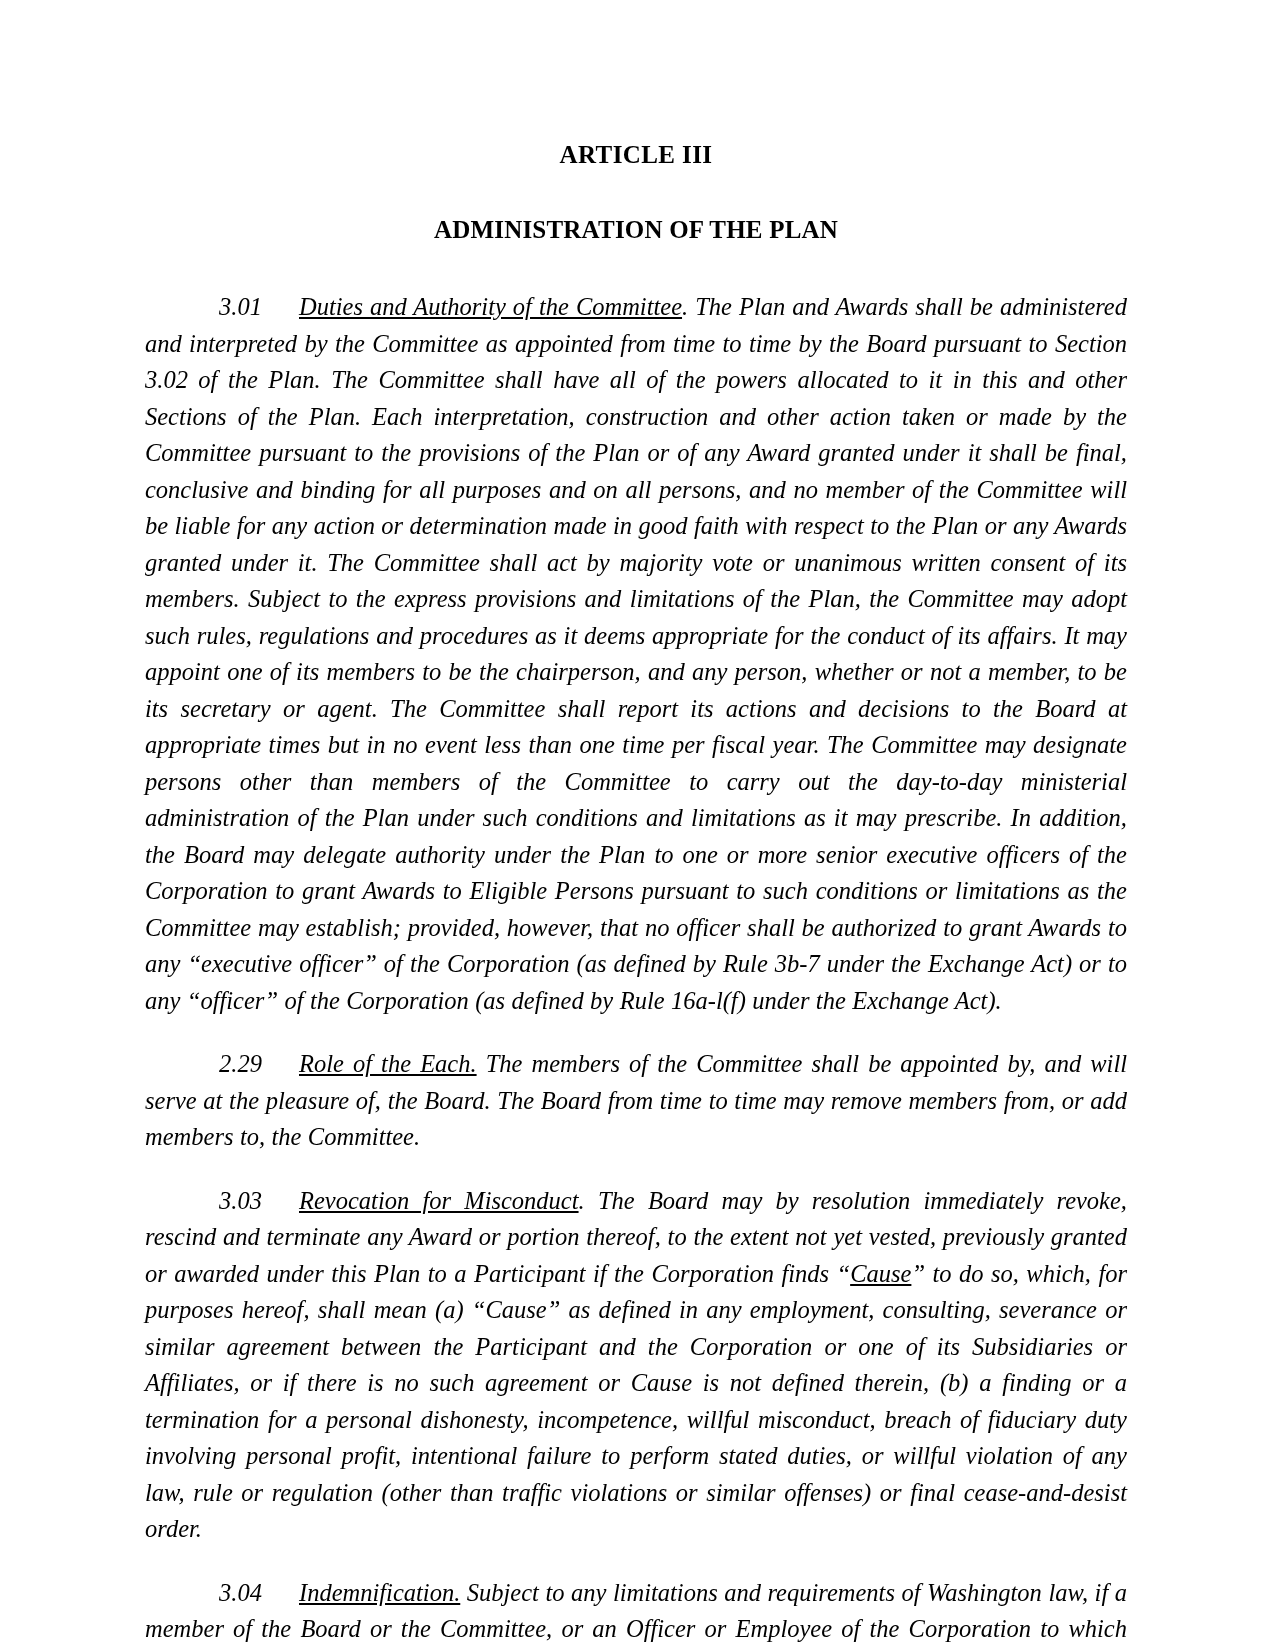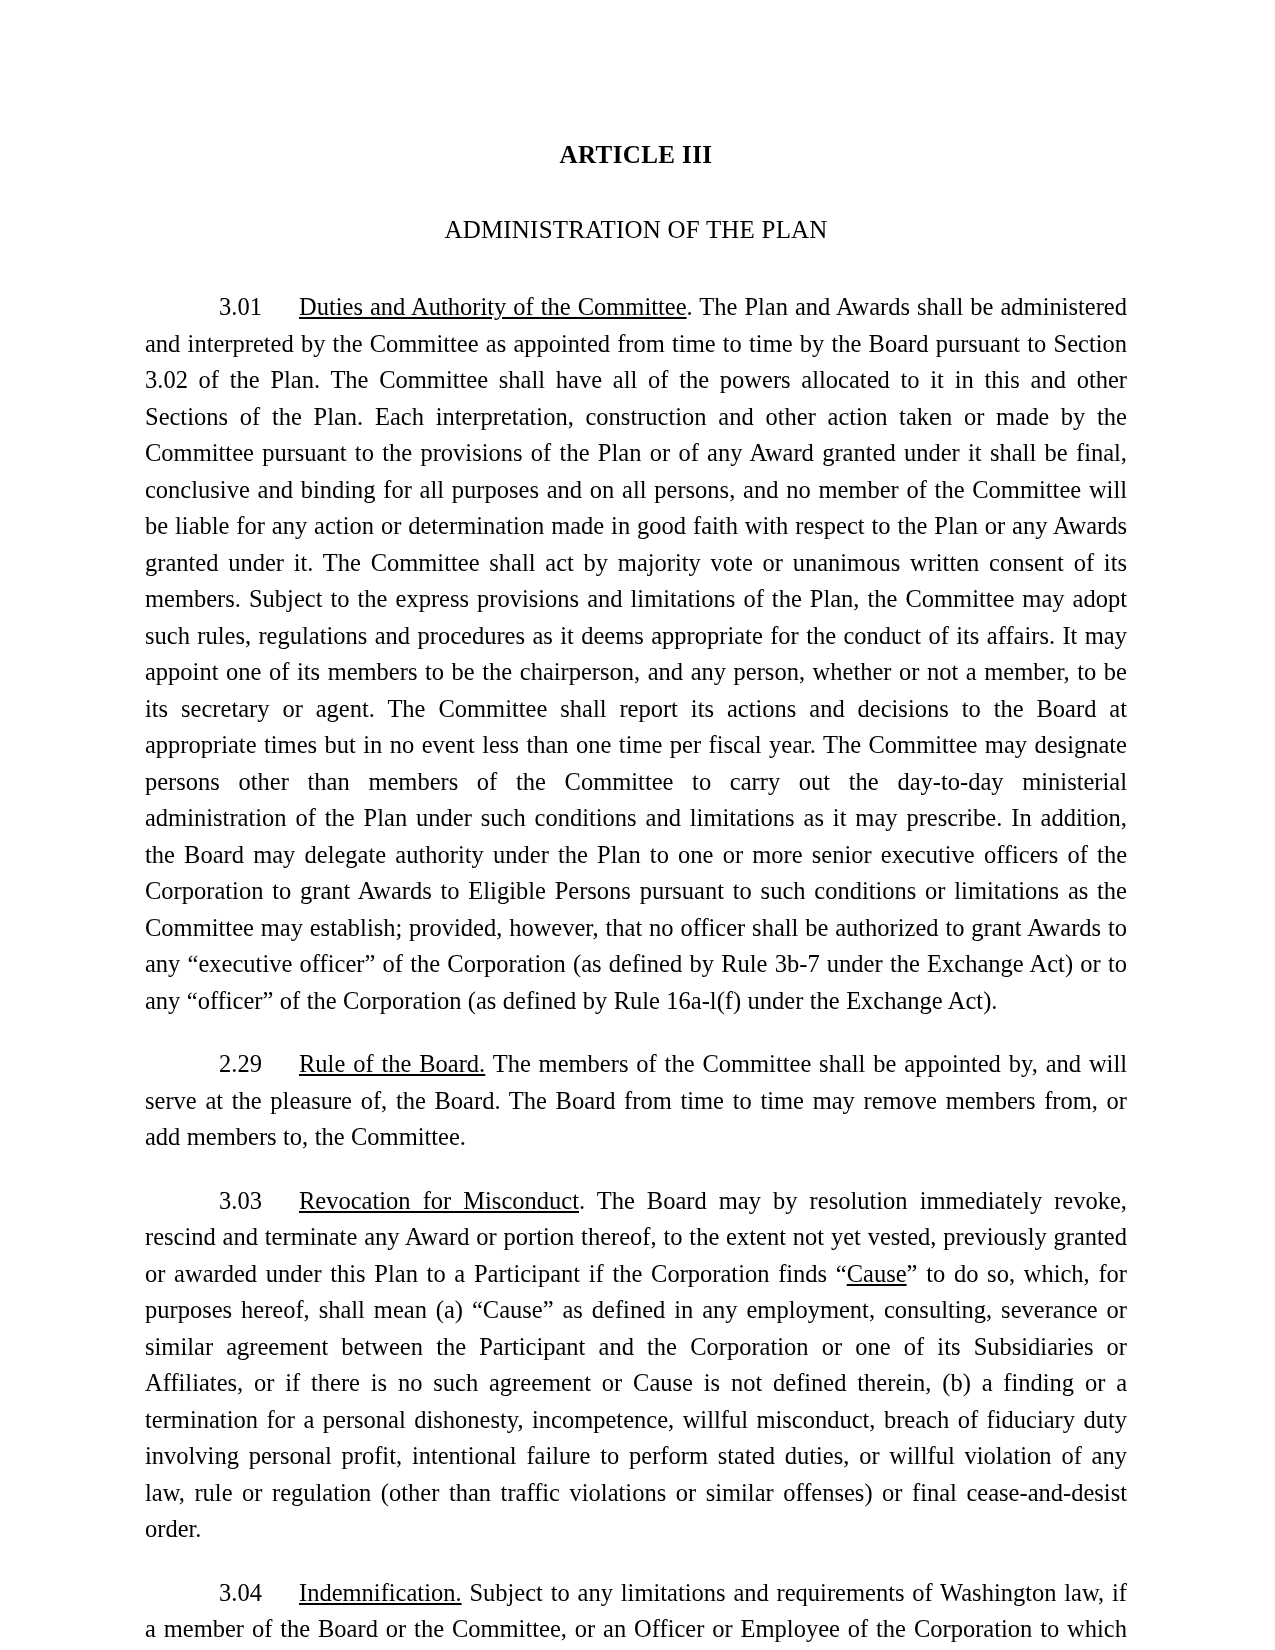--- a/index.html
+++ b/index.html
@@ -24,34 +24,35 @@
   .article-title {
     text-align: center;
     font-weight: bold;
     font-size: 25px;
     letter-spacing: 0.4px;
     margin: 0 0 0 0;
     line-height: 1.2;
   }
   .plan-title {
     text-align: center;
-    font-weight: normal;
+    font-weight: bold;
     font-size: 25px;
     letter-spacing: 0.2px;
     margin: 45px 0 0 0;
     line-height: 1.2;
   }
   .body-section {
     font-size: 24.5px;
     line-height: 36.5px;
     text-align: justify;
     text-justify: inter-word;
     margin: 0;
     padding: 0;
     word-spacing: 0.3px;
+    font-style: italic;
   }
   .body-section + .body-section {
     margin-top: 27px;
   }
   .first-section {
     margin-top: 44px;
   }
   .sec-indent {
     display: inline-block;
     width: 74px;
@@ -73,21 +74,21 @@
 
   <h1 class="article-title">ARTICLE III</h1>
 
   <h2 class="plan-title">ADMINISTRATION OF THE PLAN</h2>
 
   <p class="body-section first-section">
     <span class="sec-indent"></span><span class="sec-num">3.01</span><span class="sec-heading">Duties and Authority of the Committee</span><span>.</span><span class="sec-body"> The Plan and Awards shall be administered and interpreted by the Committee as appointed from time to time by the Board pursuant to Section 3.02 of the Plan.  The Committee shall have all of the powers allocated to it in this and other Sections of the Plan. Each interpretation, construction and other action taken or made by the Committee pursuant to the provisions of the Plan or of any Award granted under it shall be final, conclusive and binding for all purposes and on all persons, and no member of the Committee will be liable for any action or determination made in good faith with respect to the Plan or any Awards granted under it.  The Committee shall act by majority vote or unanimous written consent of its members. Subject to the express provisions and limitations of the Plan, the Committee may adopt such rules, regulations and procedures as it deems appropriate for the conduct of its affairs.  It may appoint one of its members to be the chairperson, and any person, whether or not a member, to be its secretary or agent.  The Committee shall report its actions and decisions to the Board at appropriate times but in no event less than one time per fiscal year.  The Committee may designate persons other than members of the Committee to carry out the day-to-day ministerial administration of the Plan under such conditions and limitations as it may prescribe.  In addition, the Board may delegate authority under the Plan to one or more senior executive officers of the Corporation to grant Awards to Eligible Persons pursuant to such conditions or limitations as the Committee may establish; provided, however, that no officer shall be authorized to grant Awards to any “executive officer” of the Corporation (as defined by Rule 3b-7 under the Exchange Act) or to any “officer” of the Corporation (as defined by Rule 16a-l(f) under the Exchange Act).</span>
   </p>
 
   <p class="body-section">
-    <span class="sec-indent"></span><span class="sec-num">2.29</span><span class="sec-heading">Rule of the Board.</span><span class="sec-body">  The members of the Committee shall be appointed by, and will serve at the pleasure of, the Board. The Board from time to time may remove members from, or add members to, the Committee.</span>
+    <span class="sec-indent"></span><span class="sec-num">2.29</span><span class="sec-heading">Role of the Each.</span><span class="sec-body">  The members of the Committee shall be appointed by, and will serve at the pleasure of, the Board. The Board from time to time may remove members from, or add members to, the Committee.</span>
   </p>
 
   <p class="body-section">
     <span class="sec-indent"></span><span class="sec-num">3.03</span><span class="sec-heading">Revocation for Misconduct</span><span>.</span><span class="sec-body"> The Board may by resolution immediately revoke, rescind and terminate any Award or portion thereof, to the extent not yet vested, previously granted or awarded under this Plan to a Participant if the Corporation finds “</span><span class="sec-heading">Cause</span><span class="sec-body">” to do so, which, for purposes hereof, shall mean (a) “Cause” as defined in any employment, consulting, severance or similar agreement between the Participant and the Corporation or one of its Subsidiaries or Affiliates, or if there is no such agreement or Cause is not defined therein, (b) a finding or a termination for a personal dishonesty, incompetence, willful misconduct, breach of fiduciary duty involving personal profit, intentional failure to perform stated duties, or willful violation of any law, rule or regulation (other than traffic violations or similar offenses) or final cease-and-desist order.</span>
   </p>
 
   <p class="body-section">
     <span class="sec-indent"></span><span class="sec-num">3.04</span><span class="sec-heading">Indemnification.</span><span class="sec-body">  Subject to any limitations and requirements of Washington law, if a member of the Board or the Committee, or an Officer or Employee of the Corporation to which authorization was delegated in accordance with Section 3.01 of this Plan, is made a party or is threatened to be made a party to any threatened, pending or completed action, suit or proceeding, whether civil, criminal, administrative or investigative, by reason of anything done or not done by him or her in such capacity under or with respect to the Plan, the Corporation</span>
   </p>
 

